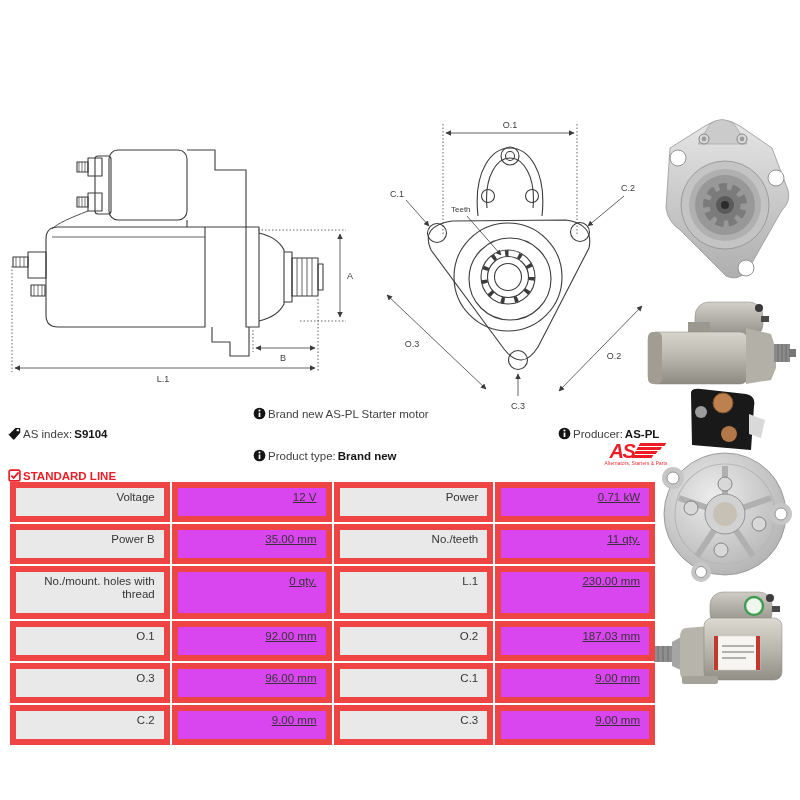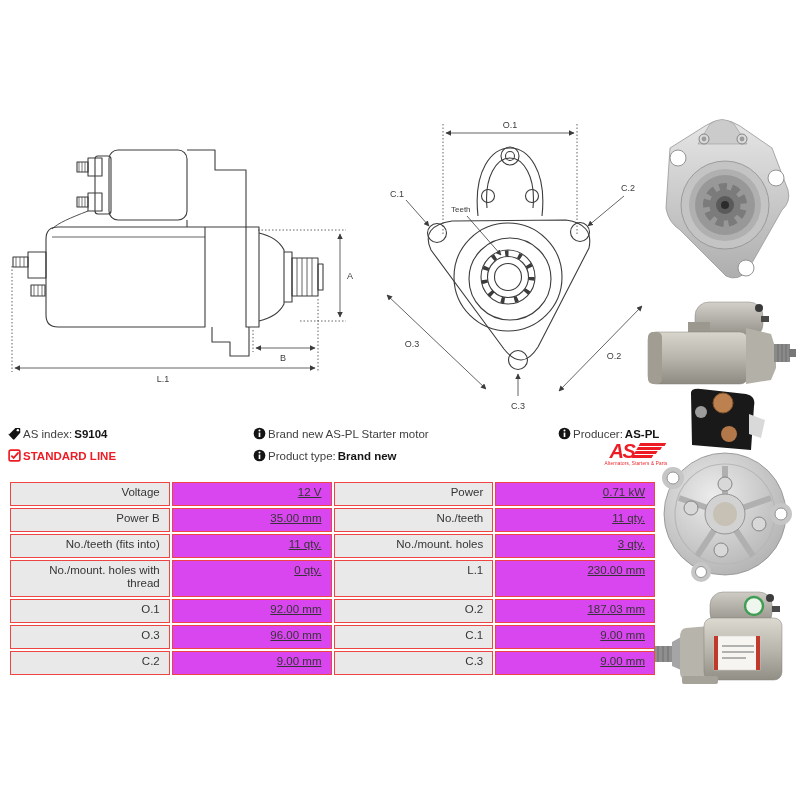--- a/index.html
+++ b/index.html
@@ -18,21 +18,21 @@
   .as-stripes{display:inline-flex;flex-direction:column;gap:1.5px;margin-left:2px;transform:skewX(-30deg);}
   .as-stripes i{display:block;height:2.6px;background:var(--accent,#ed1c24);}
   .as-stripes i:nth-child(1){width:26px;}
   .as-stripes i:nth-child(2){width:24px;}
   .as-stripes i:nth-child(3){width:22px;}
   .as-stripes i:nth-child(4){width:20px;}
   .as-sub{font-size:4.6px;color:var(--accent,#ed1c24);margin-top:1px;letter-spacing:.2px;}
   
   .spec{position:absolute;left:8px;top:480px;width:649px;border-collapse:separate;border-spacing:2px;
         table-layout:fixed;font-size:11.5px;color:#353535;}
-  .spec td{border:1px solid #ef4444;padding:3px 9px 6px;line-height:13px;text-align:right;vertical-align:baseline;}
+  .spec td{border:6px solid #ef4444;padding:3px 9px 12px;line-height:13px;text-align:right;vertical-align:baseline;}
   .spec td.lab{background:#e9e9e9;}
   .spec td.val{background:#d946ef;text-decoration:underline;}
 </style>
 </head>
 <body>
 
 <div class="page">
 
   <svg class="abs" style="left:0;top:100px;width:370px;height:300px" viewBox="0 100 370 300" font-family="Liberation Sans, sans-serif" font-size="9">
     <defs>
@@ -250,29 +250,29 @@
 
   <div class="meta-item" style="left:8px;top:427px">
     <svg width="13" height="13" viewBox="0 0 14 14">
       <path d="M1 8 L8 1 h4.2 a1 1 0 0 1 1 1 V6.2 L7 13.2 a1.2 1.2 0 0 1 -1.7 0 L1 8.6 a1.2 1.2 0 0 1 0 -1.7 Z" fill="#141414"></path>
       <circle cx="10.6" cy="3.4" r="1.3" fill="#fff"></circle>
     </svg>
     <span>AS index:</span>
     <b>S9104</b>
   </div>
 
-  <div class="meta-item" style="left:8px;top:449px">
+  <div class="meta-item" style="left:8px;top:469px">
     <svg width="13" height="13" viewBox="0 0 14 14">
       <rect x="1.2" y="1.2" width="11.6" height="11.6" rx="1.8" fill="none" stroke="var(--accent,#ed1c24)" stroke-width="1.8"></rect>
       <path d="M3.6 7.2 L6.1 9.6 L11.4 3.6" fill="none" stroke="var(--accent,#ed1c24)" stroke-width="1.9"></path>
     </svg>
     <span class="redline">STANDARD LINE</span>
   </div>
 
-  <div class="meta-item" style="left:253px;top:427px">
+  <div class="meta-item" style="left:253px;top:407px">
     <svg width="13" height="13" viewBox="0 0 14 14">
       <circle cx="7" cy="7" r="6.3" fill="#141414"></circle>
       <rect x="6.1" y="6" width="1.8" height="4.8" fill="#fff"></rect>
       <circle cx="7" cy="3.7" r="1.1" fill="#fff"></circle>
     </svg>
     <span>Brand new AS-PL Starter motor</span>
   </div>
 
   <div class="meta-item" style="left:253px;top:449px">
     <svg width="13" height="13" viewBox="0 0 14 14">
@@ -317,26 +317,20 @@
     </tr>
 
 
     <tr>
       <td class="lab">Power B</td>
       <td class="val">35.00 mm</td>
       <td class="lab">No./teeth</td>
       <td class="val">11 qty.</td>
     </tr>
 
-    <tr>
-      <td class="lab">No./teeth (fits into)</td>
-      <td class="val">11 qty.</td>
-      <td class="lab">No./mount. holes</td>
-      <td class="val">3 qty.</td>
-    </tr>
 
     <tr>
       <td class="lab">No./mount. holes with thread</td>
       <td class="val">0 qty.</td>
       <td class="lab">L.1</td>
       <td class="val">230.00 mm</td>
     </tr>
 
     <tr>
       <td class="lab">O.1</td>

